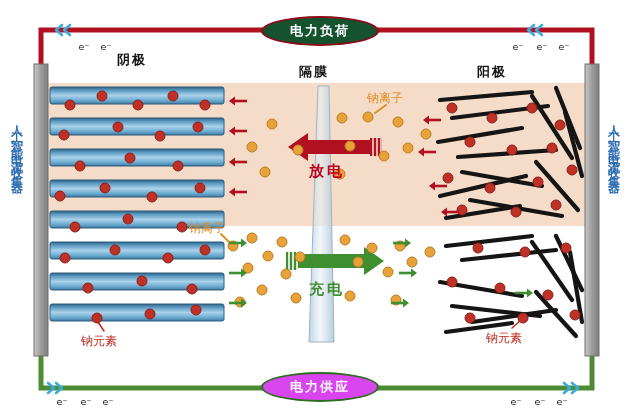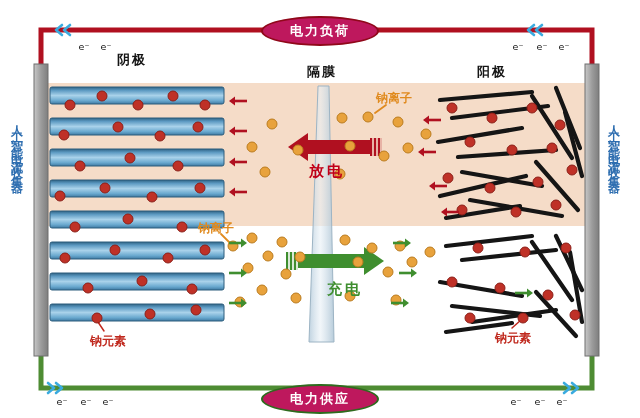--- a/index.html
+++ b/index.html
@@ -4,21 +4,21 @@
 <style>
   *{margin:0;padding:0;box-sizing:border-box;}
   body{background:#ffffff;font-family:"Liberation Sans","DejaVu Sans",sans-serif;}
   .stage{position:relative;width:640px;height:418px;background:#fff;overflow:hidden;}
   .stage svg{position:absolute;left:0;top:0;}
   #gfx text{font-family:"DejaVu Sans",sans-serif;font-size:9.5px;fill:#101010;}
   .hdr{position:absolute;width:60px;text-align:center;font-size:13px;font-weight:bold;color:#141414;letter-spacing:2px;}
   .node{position:absolute;width:118px;height:30px;border-radius:50%;display:flex;align-items:center;justify-content:center;
         color:#fff;font-size:13px;font-weight:bold;letter-spacing:2px;}
   .arrowlbl{position:absolute;width:60px;text-align:center;font-size:15px;font-weight:bold;letter-spacing:3px;}
-  .ionlbl{position:absolute;width:54px;text-align:center;font-size:12px;font-weight:bold;}
+  .ionlbl{position:absolute;width:54px;text-align:left;font-size:12px;font-weight:normal;}
   .vtext{position:absolute;writing-mode:vertical-rl;text-orientation:upright;font-size:12px;font-weight:bold;
          color:#2e6eb0;letter-spacing:7px;line-height:1;}
 </style>
 </head>
 <body>
 
 <div class="stage">
 
   <svg id="gfx" width="640" height="418" viewBox="0 0 640 418">
     <defs>
@@ -246,28 +246,28 @@
         <line x1="399" y1="273" x2="411" y2="273" stroke="#3f8e2f" stroke-width="2.6"></line>
         <polygon points="417,273 411,268.5 411,277.5" fill="#3f8e2f"></polygon>
         <line x1="391" y1="303" x2="403" y2="303" stroke="#3f8e2f" stroke-width="2.6"></line>
         <polygon points="409,303 403,298.5 403,307.5" fill="#3f8e2f"></polygon>
         <line x1="515" y1="293" x2="527" y2="293" stroke="#3f8e2f" stroke-width="2.6"></line>
         <polygon points="533,293 527,288.5 527,297.5" fill="#3f8e2f"></polygon>
       </g>
   </svg>
 
   <div class="hdr" style="left:102px;top:51px">阴极</div>
-  <div class="hdr" style="left:292px;top:63px">隔膜</div>
+  <div class="hdr" style="left:284px;top:63px">隔膜</div>
   <div class="hdr" style="left:462px;top:63px">阳极</div>
 
-  <div class="node" style="left:261px;top:16px;background:#be185d;border:2px solid #90081a">电力负荷</div>
-  <div class="node" style="left:261px;top:384px;background:#be185d;border:2px solid #2e6b1e">电力供应</div>
+  <div class="node" style="left:261px;top:16px;background:#14532d;border:2px solid #90081a">电力负荷</div>
+  <div class="node" style="left:261px;top:372px;background:#d946ef;border:2px solid #2e6b1e">电力供应</div>
 
   <div class="arrowlbl" style="left:297px;top:162px;color:#c00018">放电</div>
-  <div class="arrowlbl" style="left:315px;top:280px;color:#3f8e2f">充电</div>
+  <div class="arrowlbl" style="left:297px;top:280px;color:#3f8e2f">充电</div>
 
   <div class="ionlbl" style="left:367px;top:90px;color:#e08a1e">钠离子</div>
   <div class="ionlbl" style="left:189px;top:220px;color:#e08a1e">钠离子</div>
   <div class="ionlbl" style="left:81px;top:333px;color:#c0291e">钠元素</div>
   <div class="ionlbl" style="left:486px;top:330px;color:#c0291e">钠元素</div>
 
   <div class="vtext" style="left:11px;top:116px">人工智能电流收集器</div>
   <div class="vtext" style="left:608px;top:116px">人工智能电流收集器</div>
 </div>
 

